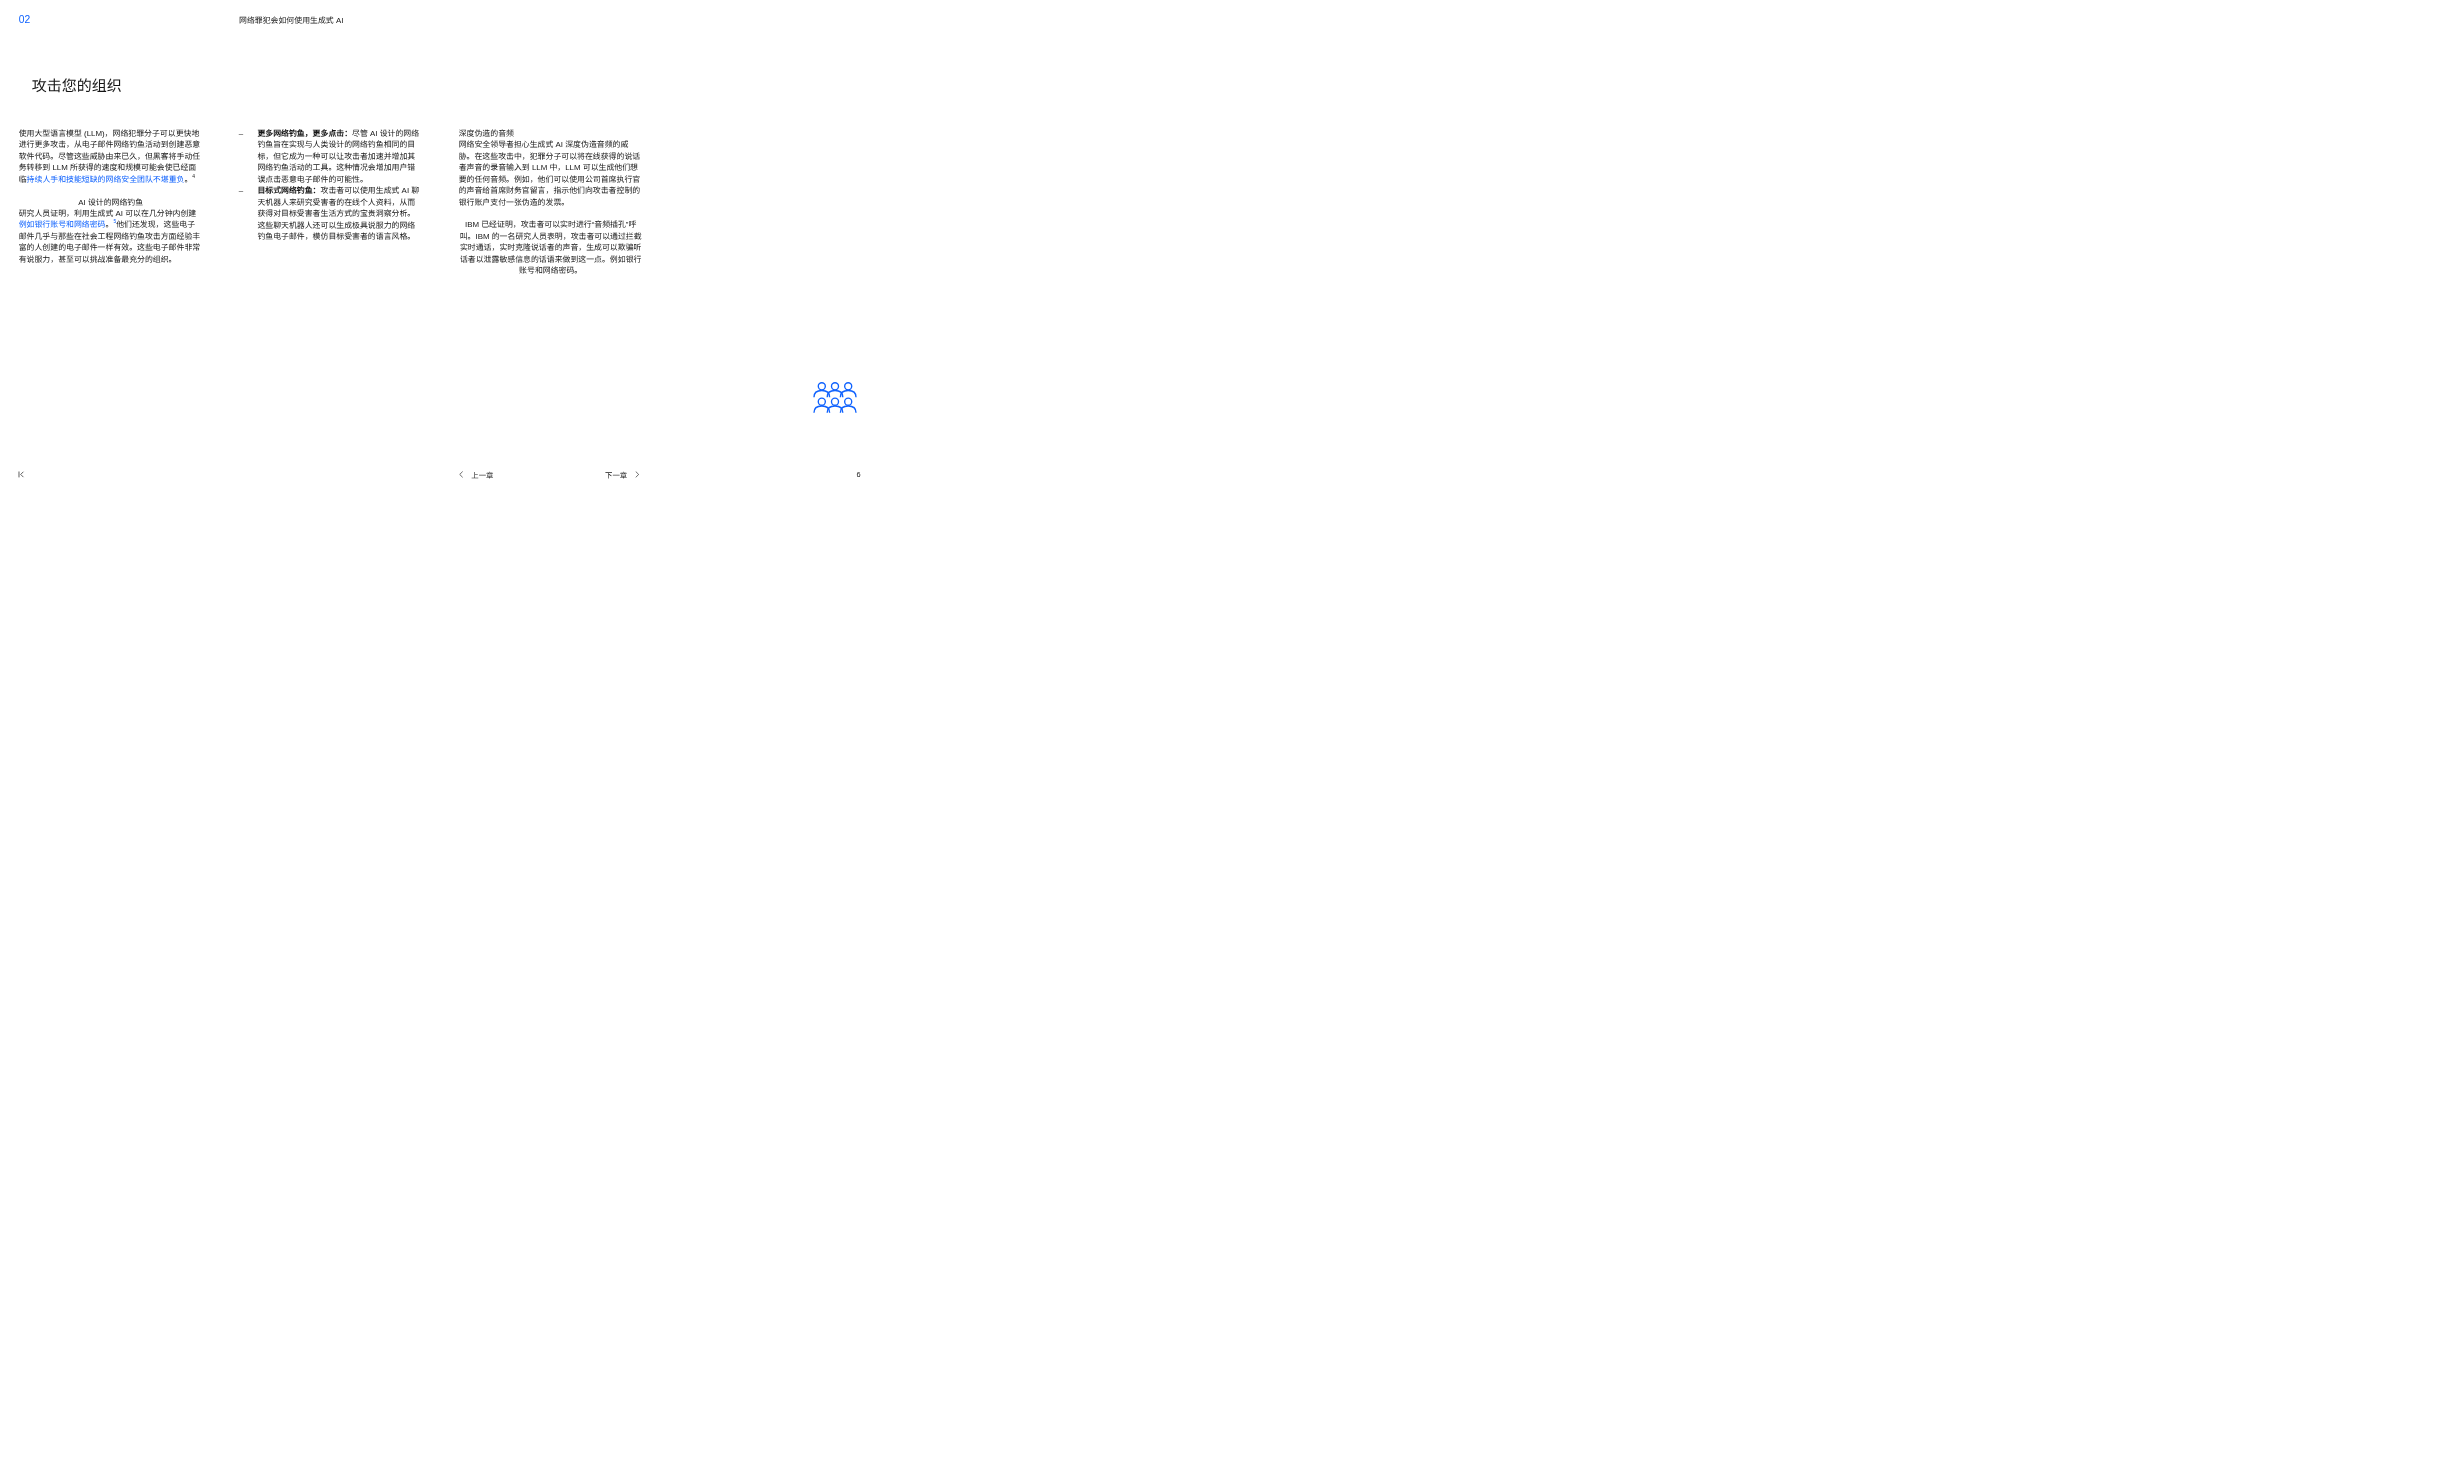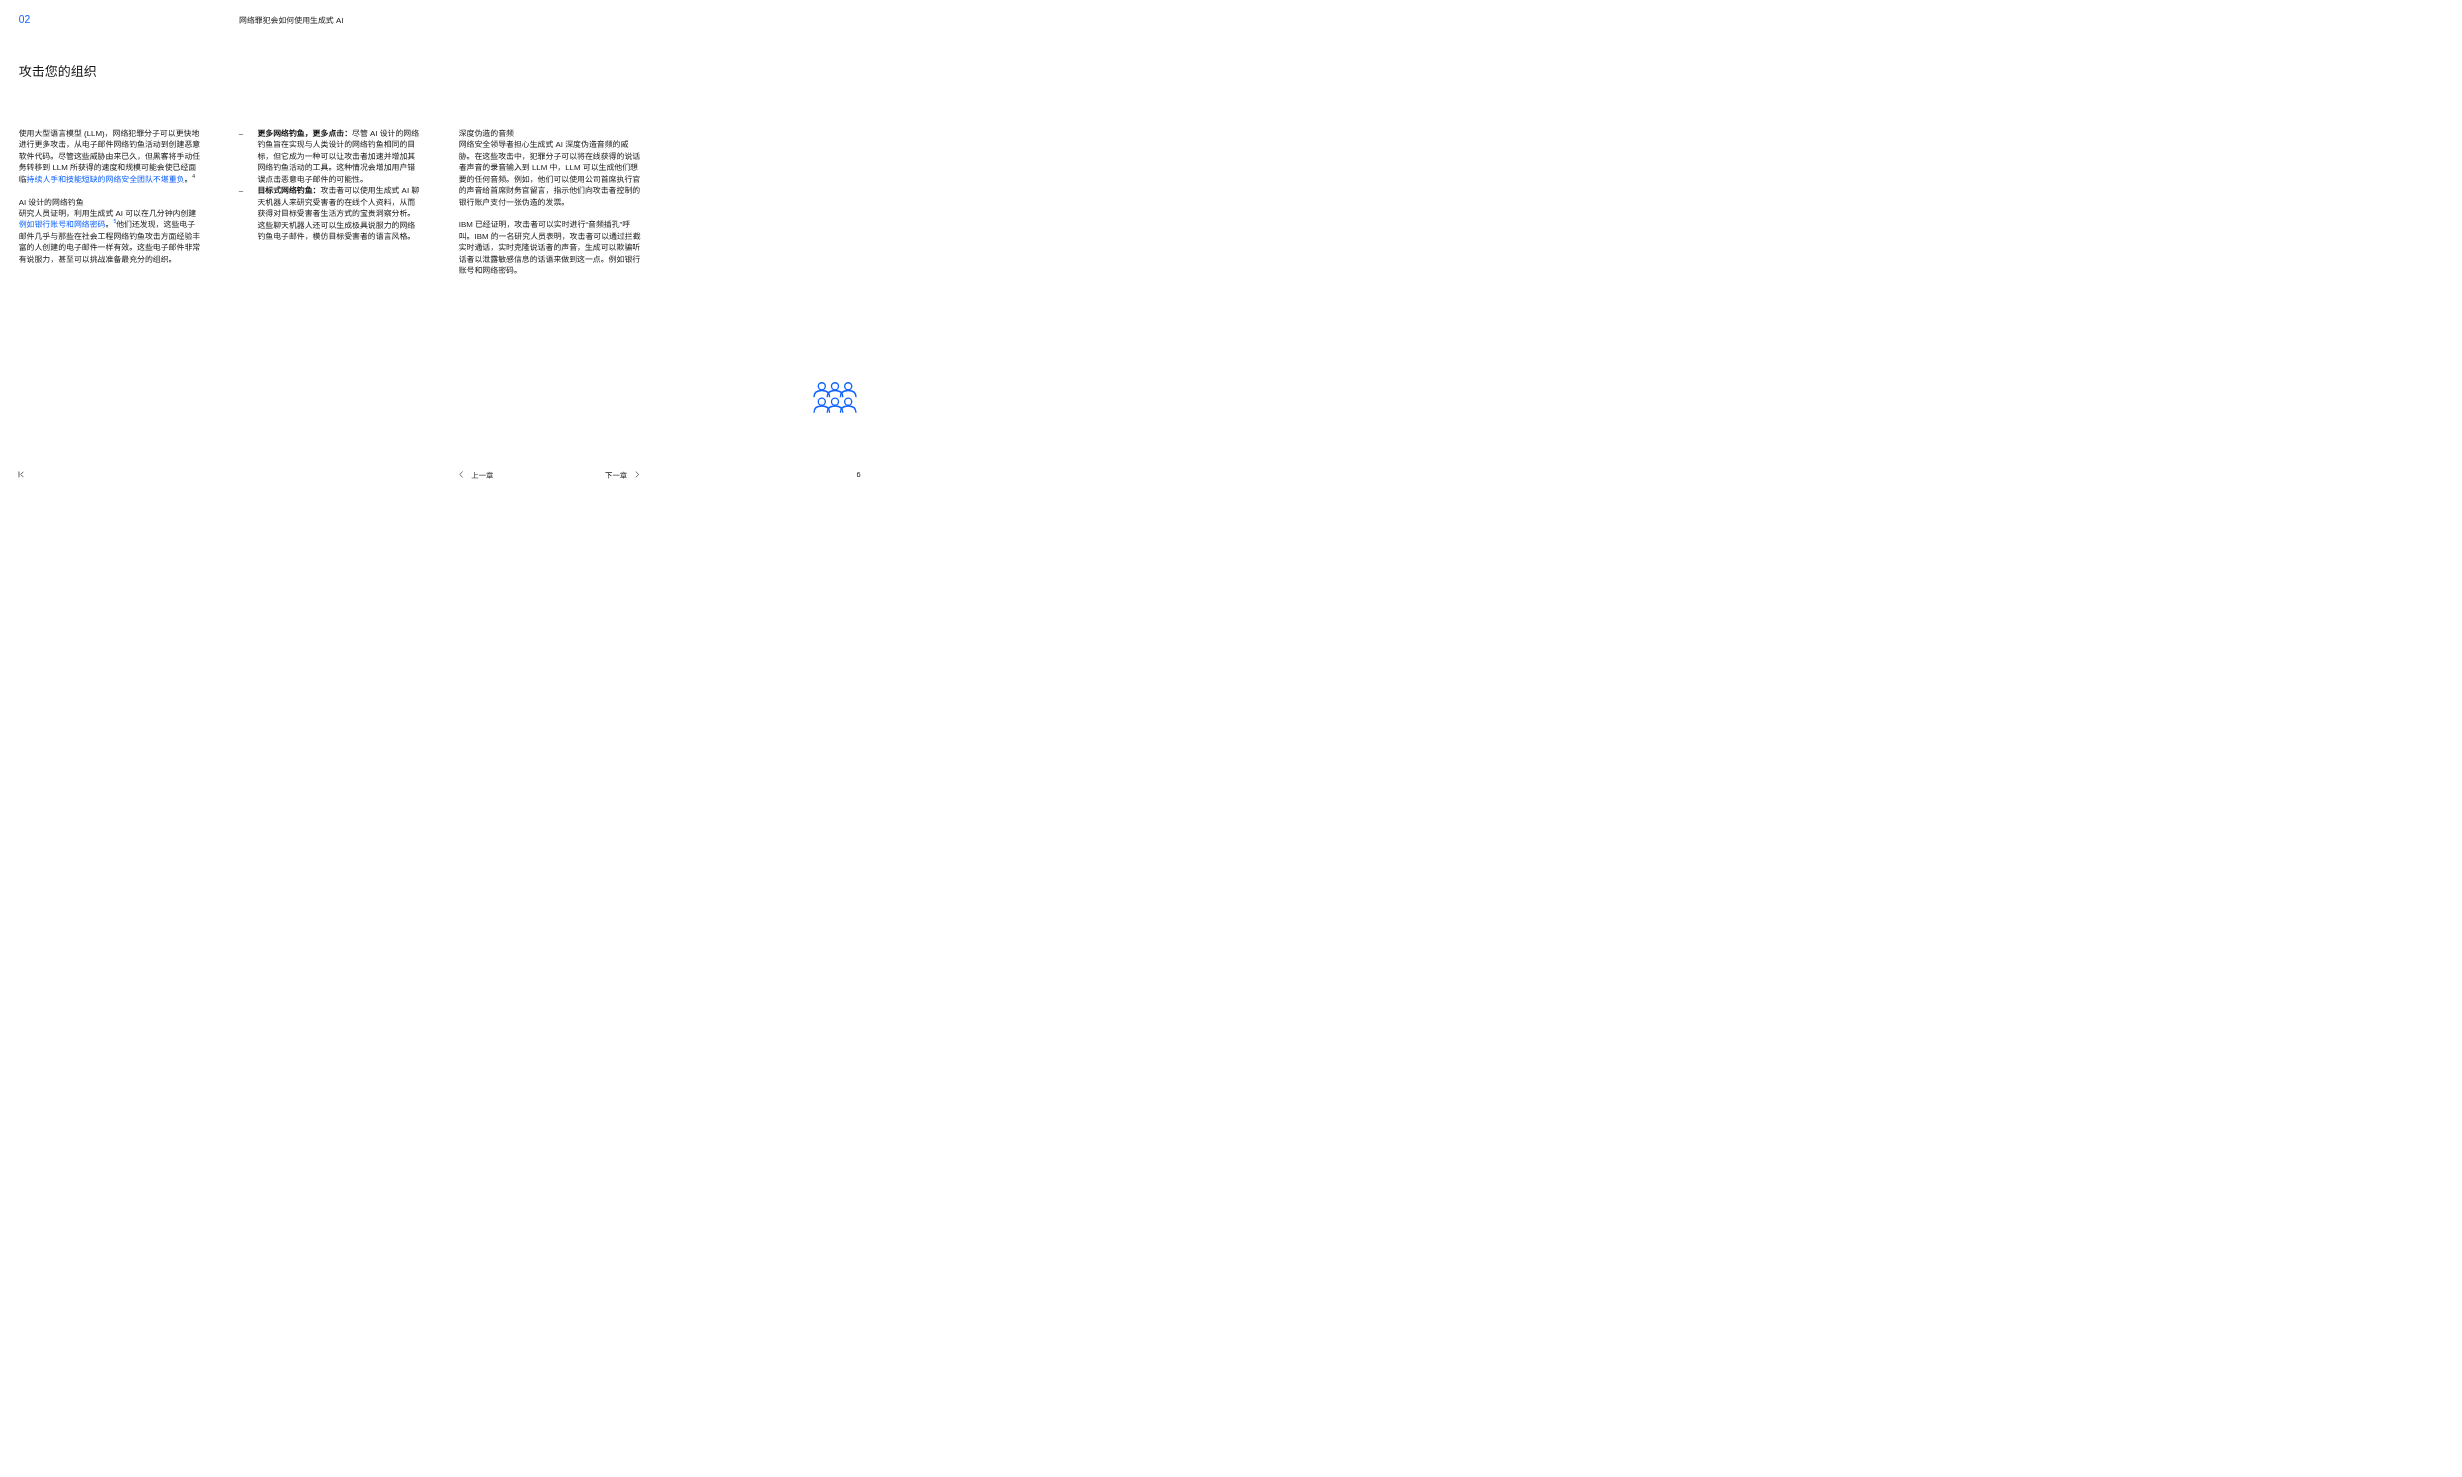--- a/index.html
+++ b/index.html
@@ -20,31 +20,31 @@
   .chapter-num{
     position:absolute;left:18.7px;top:13.8px;
     font-size:10.3px;line-height:1.1;color:var(--blue);
   }
   .header-title{
     position:absolute;left:239px;top:15.8px;
     font-size:7.9px;line-height:1.2;font-weight:400;
   }
   .section-title{
     position:absolute;left:18.7px;top:64px;
-    font-size:13px;line-height:1.2;font-weight:400;margin:0;
+    font-size:15px;line-height:1.2;font-weight:400;margin:13px;
   }
   .columns{
     position:absolute;left:18.7px;top:128px;
     display:grid;
     grid-template-columns:repeat(4,184px);
     column-gap:36px;
   }
   .col{font-size:7.9px;line-height:1.45;}
   .col p{margin:0;}
-  .mt1{margin-top:11.3px !important;}
+  .mt1{margin-top:11.3px !important;text-align:center;}
   .col-heading{font-weight:400;}
   .link{
     color:var(--blue);
     text-decoration-thickness:0.7px;
     text-underline-offset:1.5px;
     cursor:pointer;
     margin-top:24px;
   }
   sup.fn{
     font-size:4.9px;line-height:0;vertical-align:super;

